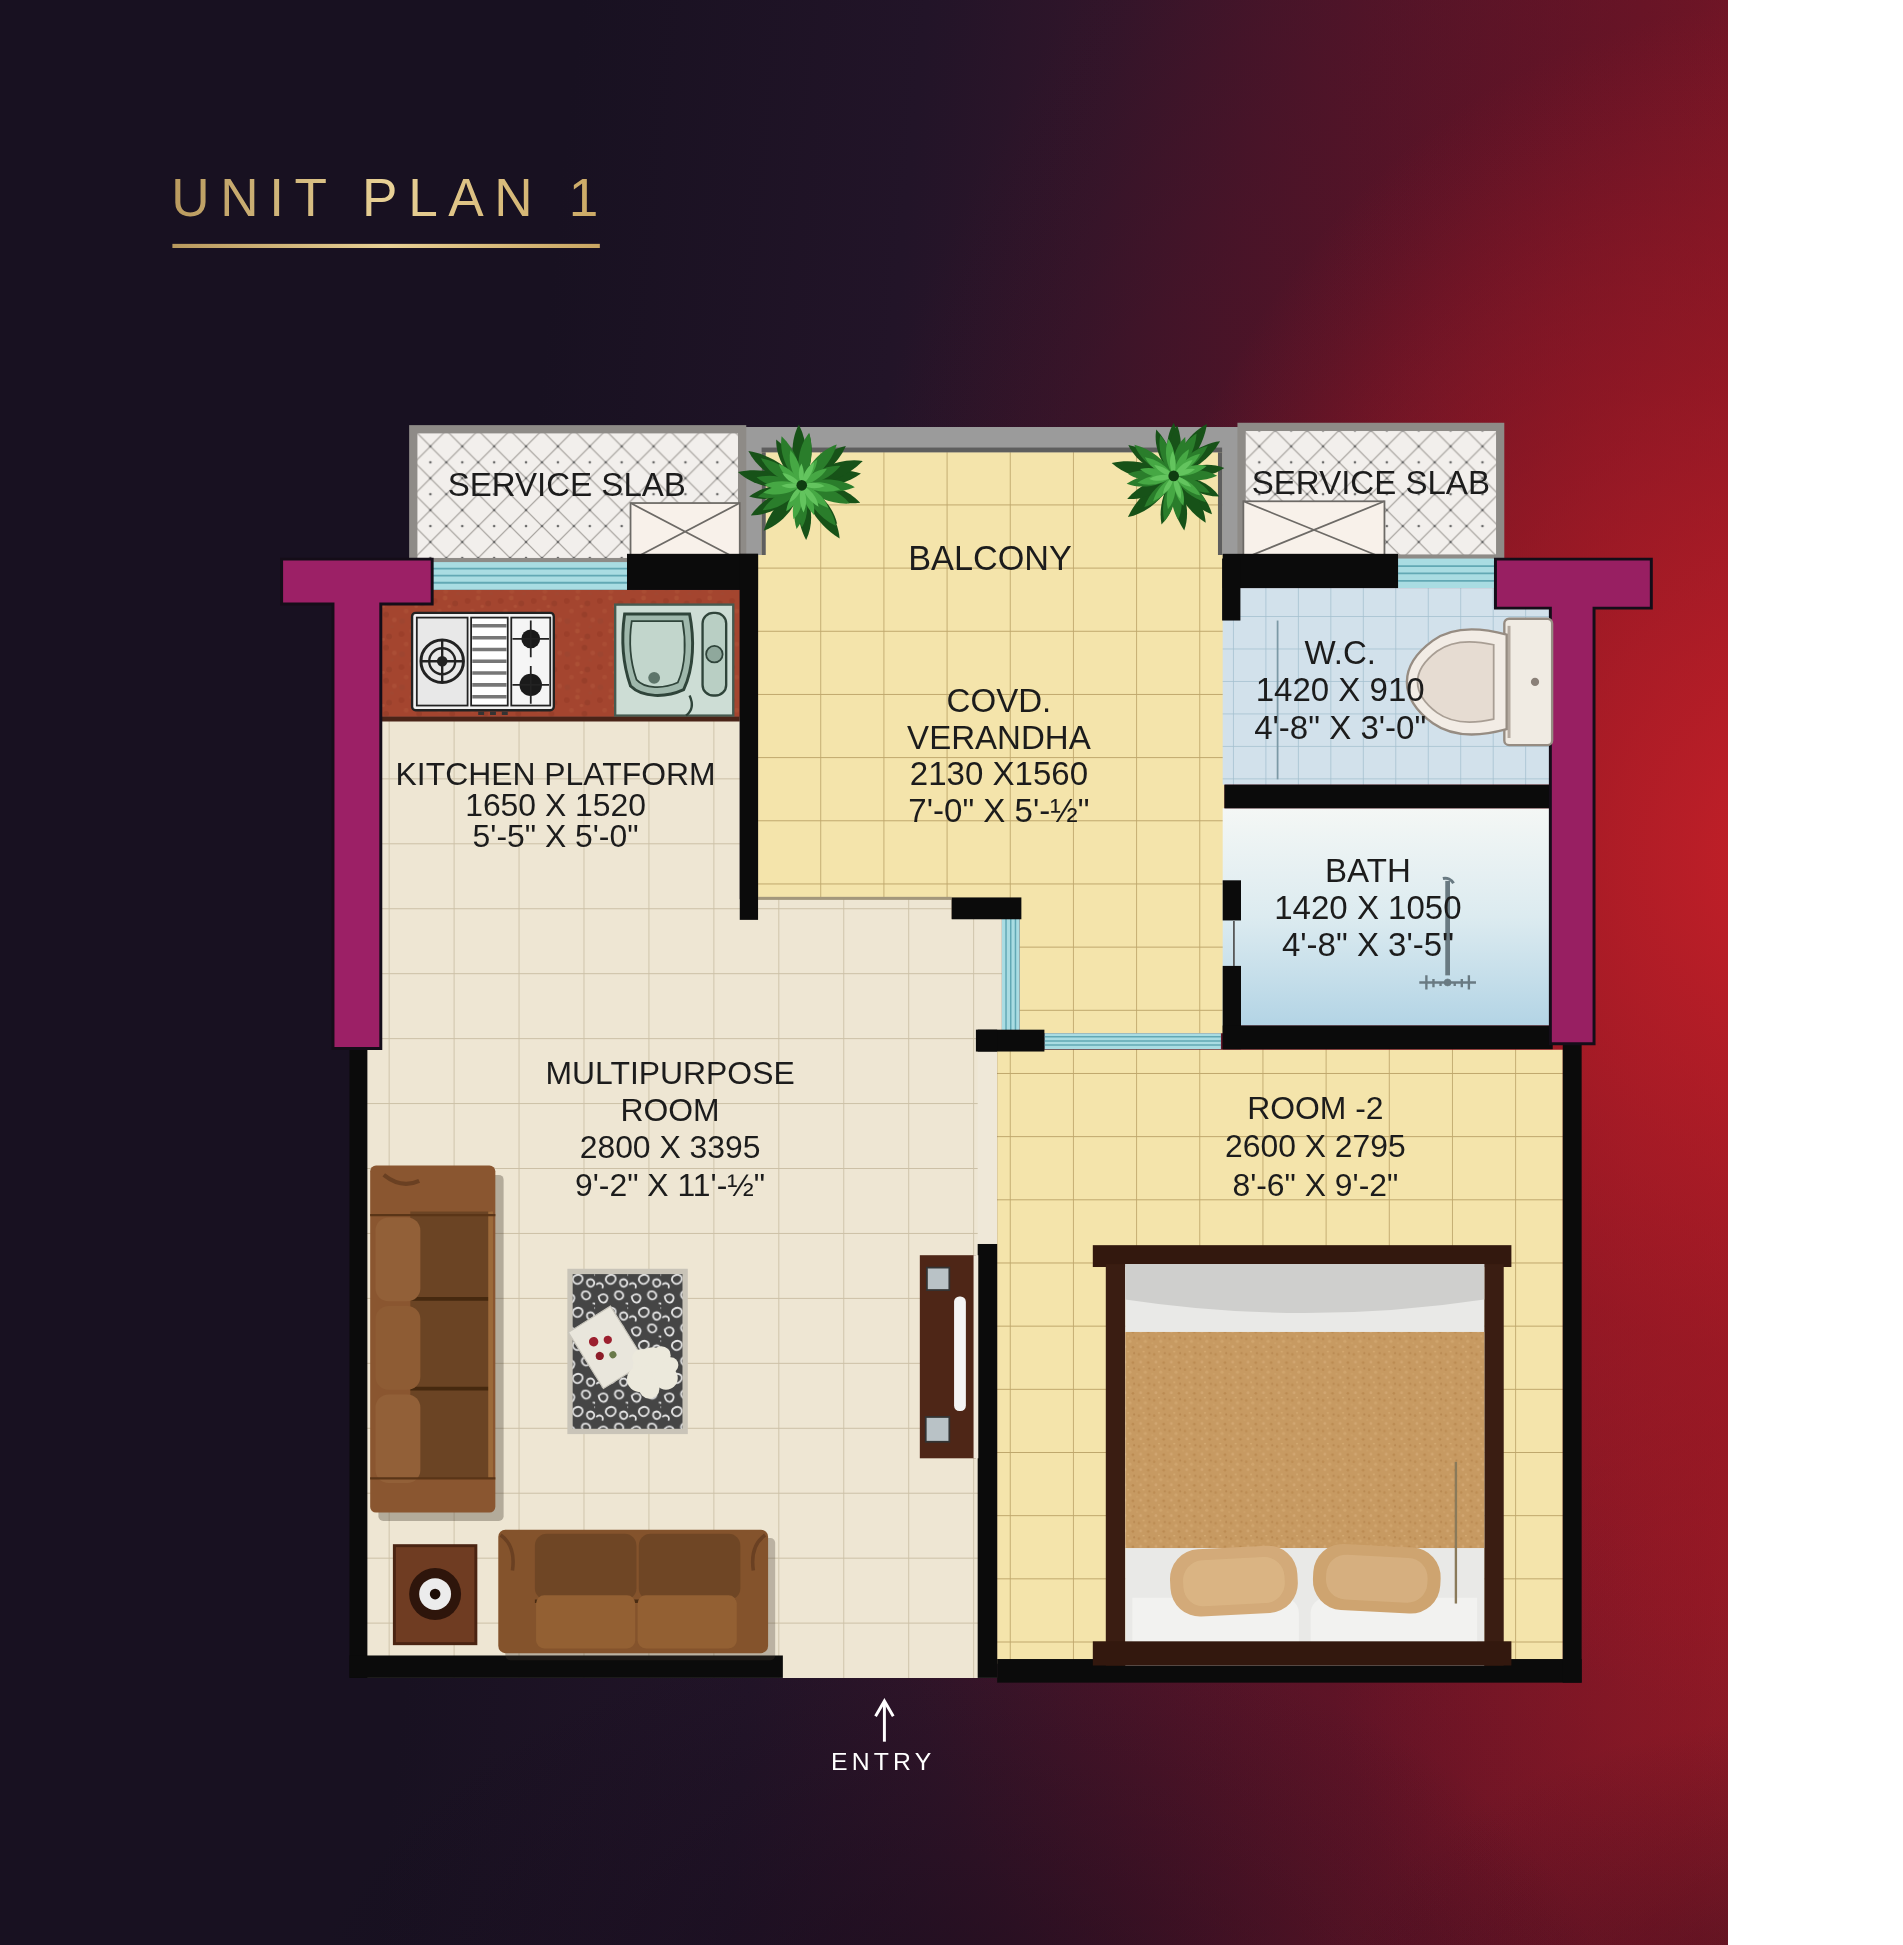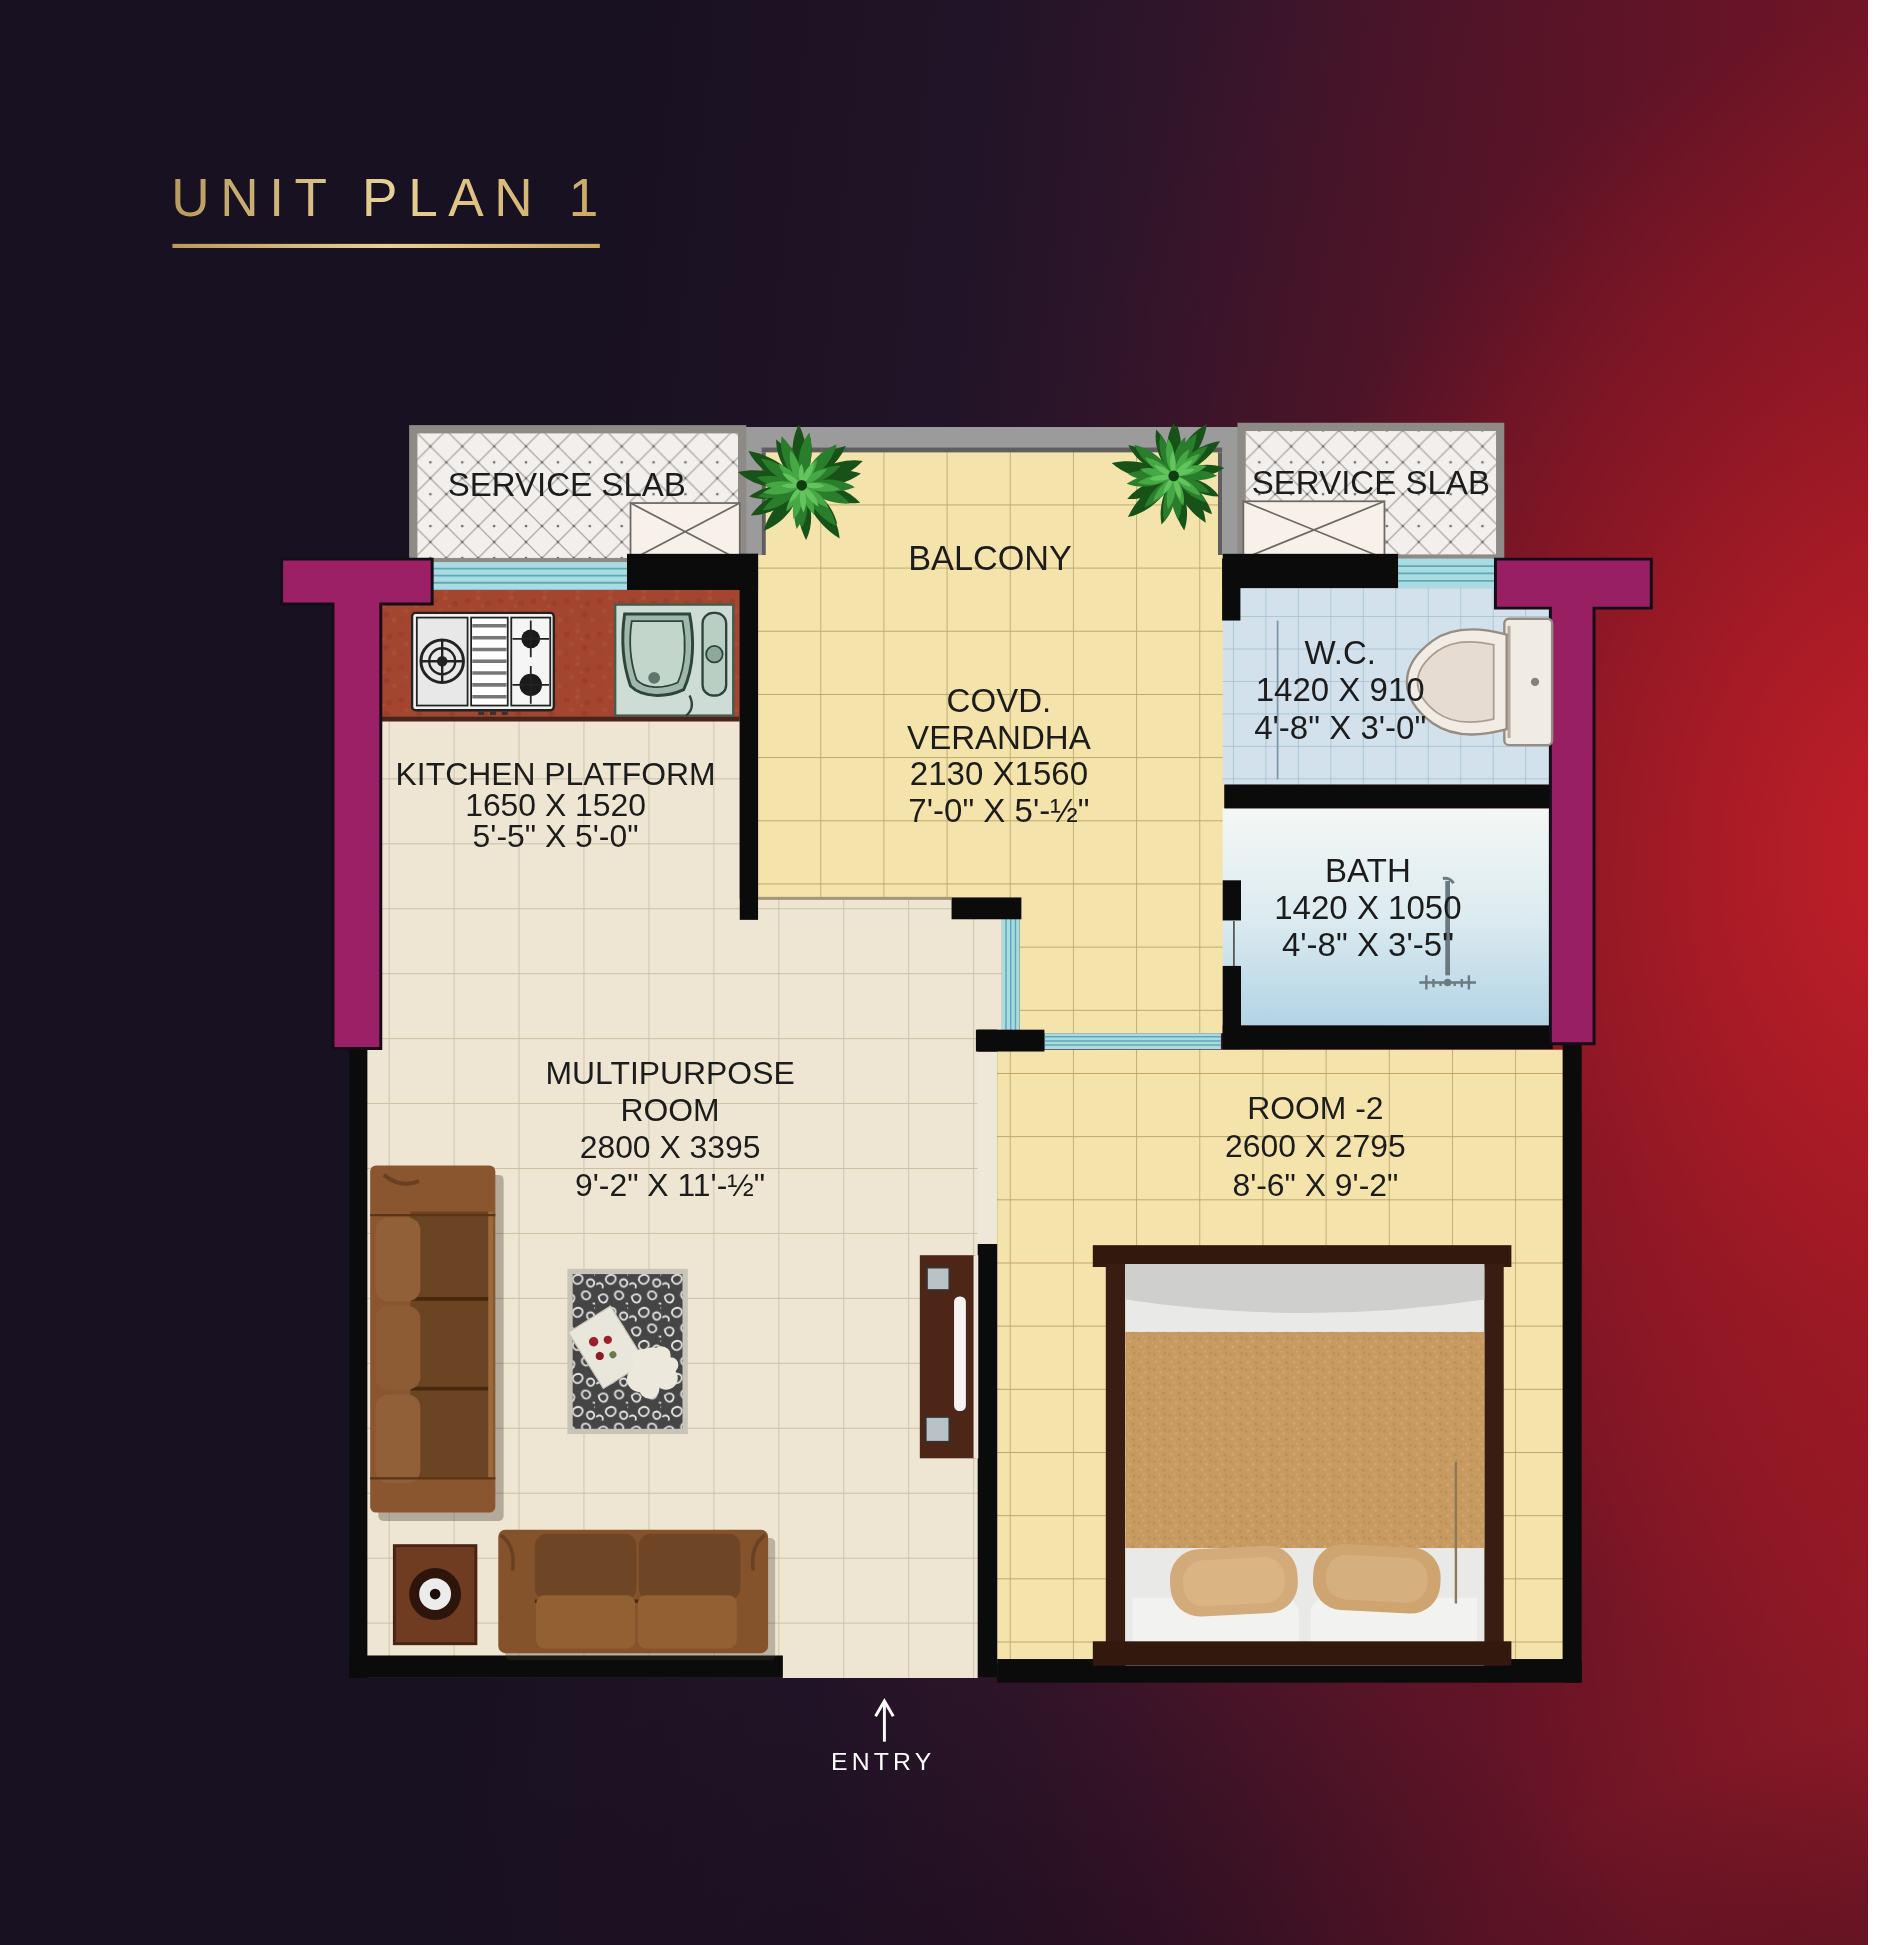--- a/index.html
+++ b/index.html
@@ -1,16 +1,16 @@
 <!DOCTYPE html>
 <html style="font-size:9.4px"><head>
 <meta charset="utf-8">
 <style>
   html,body{margin:0;padding:0;}
-  #page{position:relative;width:1868px;height:1946px;overflow:hidden;
+  #page{position:relative;width:1728px;height:1946px;overflow:hidden;
     background:
       radial-gradient(885px 561px at 55% 105%, rgba(18,9,24,0.6) 0%, rgba(18,9,24,0.0) 75%),
       radial-gradient(649px 443px at 105% 106%, rgba(28,8,26,0.5) 0%, rgba(28,8,26,0.0) 78%),
       radial-gradient(885px 1122px at 103% 44%, rgba(198,32,40,0.95) 0%, rgba(165,25,35,0.55) 45%, rgba(120,20,36,0.0) 76%),
       radial-gradient(590px 767px at 102% 80%, rgba(160,26,36,0.45) 0%, rgba(160,26,36,0.0) 75%),
       radial-gradient(1476px 1948px at 114% 52%, rgba(140,22,38,0.72) 0%, rgba(92,16,34,0.35) 55%, rgba(50,14,34,0.0) 80%),
       linear-gradient(96deg, #181121 30%, #221428 48%, #32152a 58%, #4c152a 70%, #6e1628 85%, #8c1b28 97%, #93202a 100%);
   }
   svg{position:absolute;left:0;top:0;}
   .lbl{font-family:"Liberation Sans",sans-serif;fill:#1c1c1c;}

